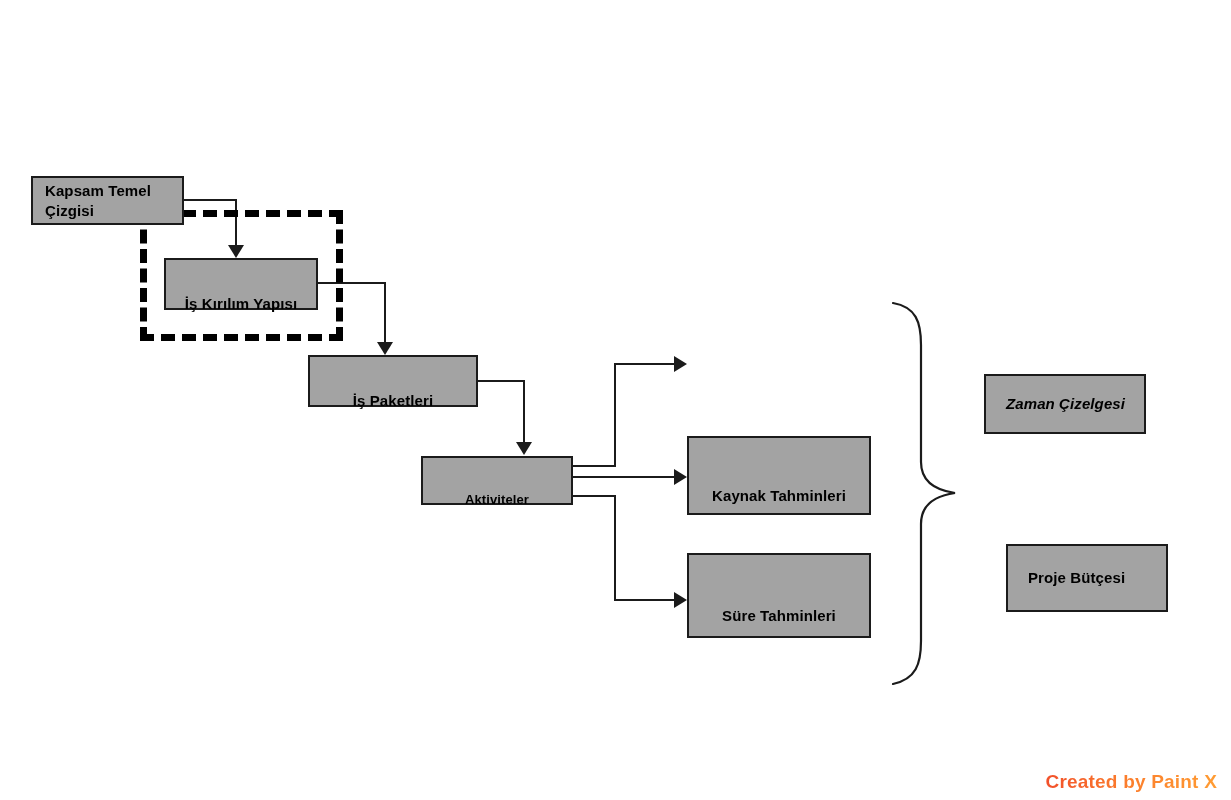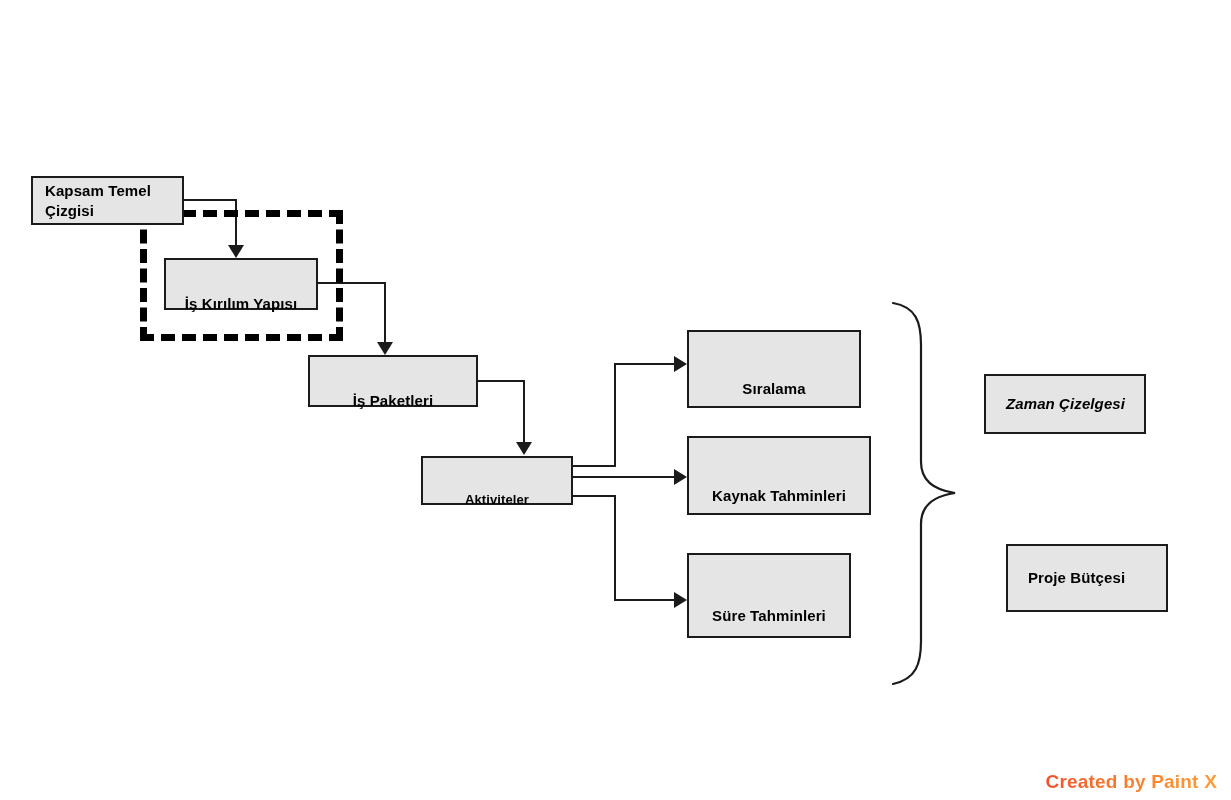--- a/index.html
+++ b/index.html
@@ -13,21 +13,21 @@
   #canvas {
     position: relative;
     width: 1231px;
     height: 800px;
     background: #ffffff;
     overflow: hidden;
   }
   .node {
     position: absolute;
     box-sizing: border-box;
-    background: #e5e5e5;
+    background: #a3a3a3;
     border: 2px solid #1b1b1b;
     display: flex;
     align-items: center;
     color: #000000;
     font-weight: bold;
     letter-spacing: 0.1px;
     z-index: 3;
   }
   .node-label {
     width: 100%;
@@ -132,29 +132,26 @@
   </div>
 
   <div class="node center" style="left:308px; top:355px; width:170px; height:52px; font-size:15px;">
     <span class="node-label">İş Paketleri</span>
   </div>
 
   <div class="node center" style="left:421px; top:456px; width:152px; height:49px; font-size:13px;">
     <span class="node-label">Aktiviteler</span>
   </div>
 
-  <div class="node center" style="left:687px; top:330px; width:174px; height:78px; font-size:15px;">
-    <span class="node-label">Sıralama</span>
-  </div>
 
   <div class="node center" style="left:687px; top:436px; width:184px; height:79px; font-size:15px;">
     <span class="node-label">Kaynak Tahminleri</span>
   </div>
 
-  <div class="node center" style="left:687px; top:553px; width:164px; height:85px; font-size:15px;">
+  <div class="node center" style="left:687px; top:553px; width:184px; height:85px; font-size:15px;">
     <span class="node-label">Süre Tahminleri</span>
   </div>
 
   <div class="node pad-left-mid" style="left:984px; top:374px; width:162px; height:60px; font-size:15px;font-style:italic;">
     <span class="node-label">Zaman Çizelgesi</span>
   </div>
 
   <div class="node pad-left-mid" style="left:1006px; top:544px; width:162px; height:68px; font-size:15px;align-items:center;">
     <span class="node-label">Proje Bütçesi</span>
   </div>

